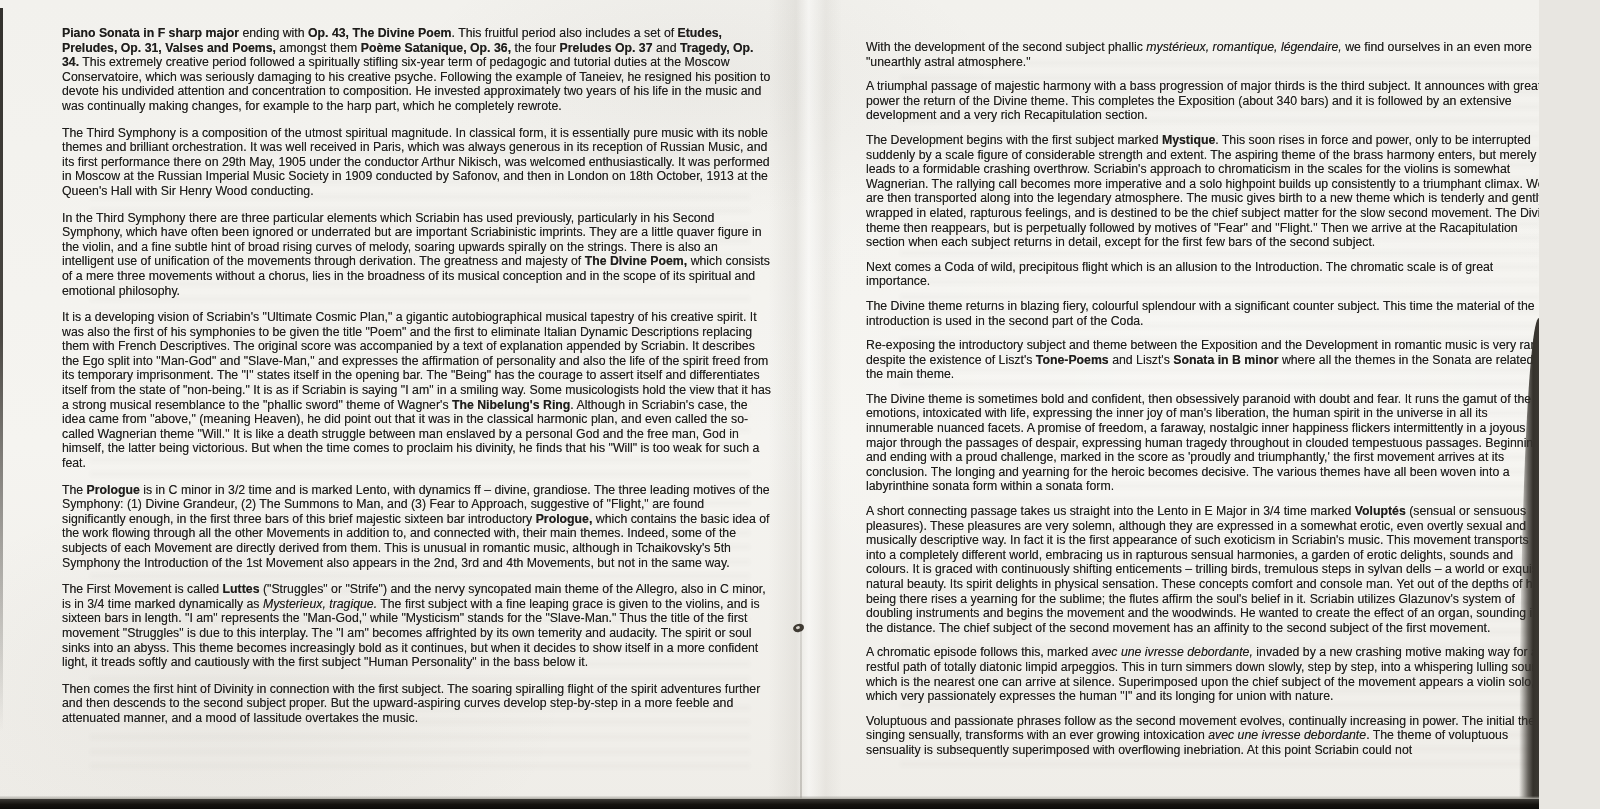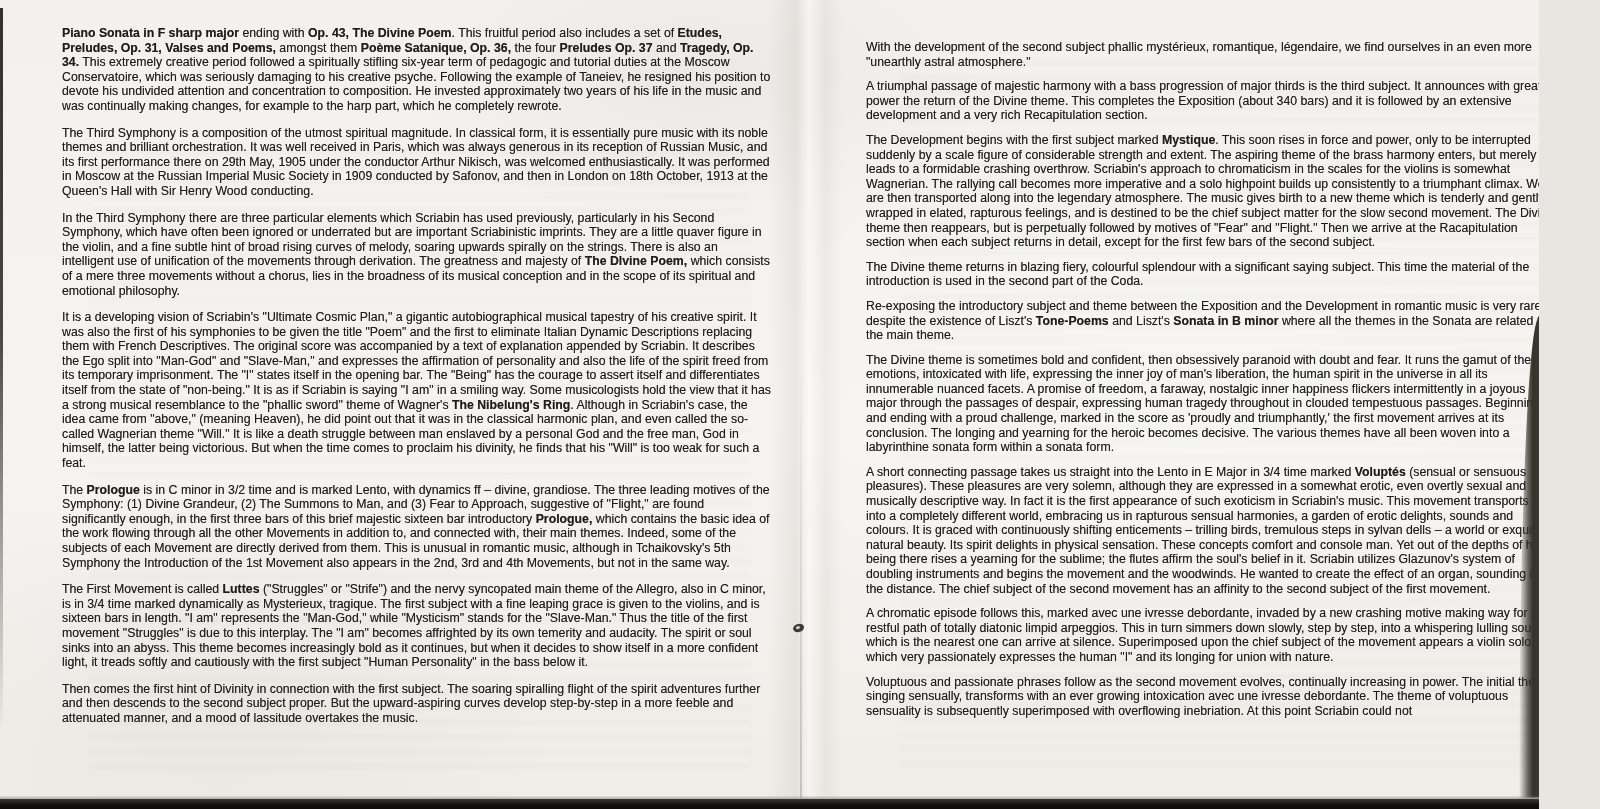--- a/index.html
+++ b/index.html
@@ -22,21 +22,21 @@
     font-size:12.3px;
     line-height:14.6px;
     letter-spacing:0px;
     text-shadow:0 0 0.4px rgba(30,30,28,0.55);
   }
   .col-left{left:62px;top:26px;width:709px;}
   .col-right{left:866px;top:40px;width:691px;}
   .para{margin:0 0 12px 0;}
   .col-right .para{margin-bottom:10px;}
   .b{font-weight:bold;}
-  .i{}
+  .i{font-style:italic;}
   .r{font-weight:normal;}
   
   .bleed{
     position:absolute;
     background:repeating-linear-gradient(to bottom, rgba(80,76,68,0.55) 0 6px, transparent 6px 14.6px);
     opacity:0.045;
     filter:blur(2.2px);
     pointer-events:none;
   }
   .bleed-left{left:90px;top:150px;width:660px;height:620px;}
@@ -100,21 +100,22 @@
       <p class="para"><span class="r">It is a developing vision of Scriabin's "Ultimate Cosmic Plan," a gigantic autobiographical musical tapestry of his creative spirit. It was also the first of his symphonies to be given the title "Poem" and the first to eliminate Italian Dynamic Descriptions replacing them with French Descriptives. The original score was accompanied by a text of explanation appended by Scriabin. It describes the Ego split into "Man-God" and "Slave-Man," and expresses the affirmation of personality and also the life of the spirit freed from its temporary imprisonment. The "I" states itself in the opening bar. The "Being" has the courage to assert itself and differentiates itself from the state of "non-being." It is as if Scriabin is saying "I am" in a smiling way. Some musicologists hold the view that it has a strong musical resemblance to the "phallic sword" theme of Wagner's </span><span class="b">The Nibelung's Ring</span><span class="r">. Although in Scriabin's case, the idea came from "above," (meaning Heaven), he did point out that it was in the classical harmonic plan, and even called the so-called Wagnerian theme "Will." It is like a death struggle between man enslaved by a personal God and the free man, God in himself, the latter being victorious. But when the time comes to proclaim his divinity, he finds that his "Will" is too weak for such a feat.</span></p>
       <p class="para"><span class="r">The </span><span class="b">Prologue</span><span class="r"> is in C minor in 3/2 time and is marked Lento, with dynamics ff – divine, grandiose. The three leading motives of the Symphony: (1) Divine Grandeur, (2) The Summons to Man, and (3) Fear to Approach, suggestive of "Flight," are found significantly enough, in the first three bars of this brief majestic sixteen bar introductory </span><span class="b">Prologue,</span><span class="r"> which contains the basic idea of the work flowing through all the other Movements in addition to, and connected with, their main themes. Indeed, some of the subjects of each Movement are directly derived from them. This is unusual in romantic music, although in Tchaikovsky's 5th Symphony the Introduction of the 1st Movement also appears in the 2nd, 3rd and 4th Movements, but not in the same way.</span></p>
       <p class="para"><span class="r">The First Movement is called </span><span class="b">Luttes</span><span class="r"> ("Struggles" or "Strife") and the nervy syncopated main theme of the Allegro, also in C minor, is in 3/4 time marked dynamically as </span><span class="i">Mysterieux, tragique.</span><span class="r"> The first subject with a fine leaping grace is given to the violins, and is sixteen bars in length. "I am" represents the "Man-God," while "Mysticism" stands for the "Slave-Man." Thus the title of the first movement "Struggles" is due to this interplay. The "I am" becomes affrighted by its own temerity and audacity. The spirit or soul sinks into an abyss. This theme becomes increasingly bold as it continues, but when it decides to show itself in a more confident light, it treads softly and cautiously with the first subject "Human Personality" in the bass below it.</span></p>
       <p class="para"><span class="r">Then comes the first hint of Divinity in connection with the first subject. The soaring spiralling flight of the spirit adventures further and then descends to the second subject proper. But the upward-aspiring curves develop step-by-step in a more feeble and attenuated manner, and a mood of lassitude overtakes the music.</span></p>
     </div>
 
   <div class="col col-right">
       <p class="para"><span class="r">With the development of the second subject phallic </span><span class="i">mystérieux, romantique, légendaire,</span><span class="r"> we find ourselves in an even more "unearthly astral atmosphere."</span></p>
       <p class="para"><span class="r">A triumphal passage of majestic harmony with a bass progression of major thirds is the third subject. It announces with great power the return of the Divine theme. This completes the Exposition (about 340 bars) and it is followed by an extensive development and a very rich Recapitulation section.</span></p>
       <p class="para"><span class="r">The Development begins with the first subject marked </span><span class="b">Mystique</span><span class="r">. This soon rises in force and power, only to be interrupted suddenly by a scale figure of considerable strength and extent. The aspiring theme of the brass harmony enters, but merely leads to a formidable crashing overthrow. Scriabin's approach to chromaticism in the scales for the violins is somewhat Wagnerian. The rallying call becomes more imperative and a solo highpoint builds up consistently to a triumphant climax. We are then transported along into the legendary atmosphere. The music gives birth to a new theme which is tenderly and gently wrapped in elated, rapturous feelings, and is destined to be the chief subject matter for the slow second movement. The Divine theme then reappears, but is perpetually followed by motives of "Fear" and "Flight." Then we arrive at the Racapitulation section when each subject returns in detail, except for the first few bars of the second subject.</span></p>
-      <p class="para"><span class="r">The Divine theme returns in blazing fiery, colourful splendour with a significant saying subject. This time the material of the introduction is used in the second part of the Coda.</span></p>
+      <p class="para"><span class="r">Next comes a Coda of wild, precipitous flight which is an allusion to the Introduction. The chromatic scale is of great importance.</span></p>
+      <p class="para"><span class="r">The Divine theme returns in blazing fiery, colourful splendour with a significant counter subject. This time the material of the introduction is used in the second part of the Coda.</span></p>
       <p class="para"><span class="r">Re-exposing the introductory subject and theme between the Exposition and the Development in romantic music is very rare, despite the existence of Liszt's </span><span class="b">Tone-Poems</span><span class="r"> and Liszt's </span><span class="b">Sonata in B minor</span><span class="r"> where all the themes in the Sonata are related to the main theme.</span></p>
       <p class="para"><span class="r">The Divine theme is sometimes bold and confident, then obsessively paranoid with doubt and fear. It runs the gamut of the emotions, intoxicated with life, expressing the inner joy of man's liberation, the human spirit in the universe in all its innumerable nuanced facets. A promise of freedom, a faraway, nostalgic inner happiness flickers intermittently in a joyous major through the passages of despair, expressing human tragedy throughout in clouded tempestuous passages. Beginning and ending with a proud challenge, marked in the score as 'proudly and triumphantly,' the first movement arrives at its conclusion. The longing and yearning for the heroic becomes decisive. The various themes have all been woven into a labyrinthine sonata form within a sonata form.</span></p>
       <p class="para"><span class="r">A short connecting passage takes us straight into the Lento in E Major in 3/4 time marked </span><span class="b">Voluptés</span><span class="r"> (sensual or sensuous pleasures). These pleasures are very solemn, although they are expressed in a somewhat erotic, even overtly sexual and musically descriptive way. In fact it is the first appearance of such exoticism in Scriabin's music. This movement transports us into a completely different world, embracing us in rapturous sensual harmonies, a garden of erotic delights, sounds and colours. It is graced with continuously shifting enticements – trilling birds, tremulous steps in sylvan dells – a world or exquisite natural beauty. Its spirit delights in physical sensation. These concepts comfort and console man. Yet out of the depths of his being there rises a yearning for the sublime; the flutes affirm the soul's belief in it. Scriabin utilizes Glazunov's system of doubling instruments and begins the movement and the woodwinds. He wanted to create the effect of an organ, sounding in the distance. The chief subject of the second movement has an affinity to the second subject of the first movement.</span></p>
       <p class="para"><span class="r">A chromatic episode follows this, marked </span><span class="i">avec une ivresse debordante,</span><span class="r"> invaded by a new crashing motive making way for a restful path of totally diatonic limpid arpeggios. This in turn simmers down slowly, step by step, into a whispering lulling sound which is the nearest one can arrive at silence. Superimposed upon the chief subject of the movement appears a violin solo, which very passionately expresses the human "I" and its longing for union with nature.</span></p>
       <p class="para"><span class="r">Voluptuous and passionate phrases follow as the second movement evolves, continually increasing in power. The initial theme, singing sensually, transforms with an ever growing intoxication </span><span class="i">avec une ivresse debordante</span><span class="r">. The theme of voluptuous sensuality is subsequently superimposed with overflowing inebriation. At this point Scriabin could not</span></p>
     </div>
 
   <div class="gutter"></div>
   <div class="crease"></div>
   <div class="speck"></div>

